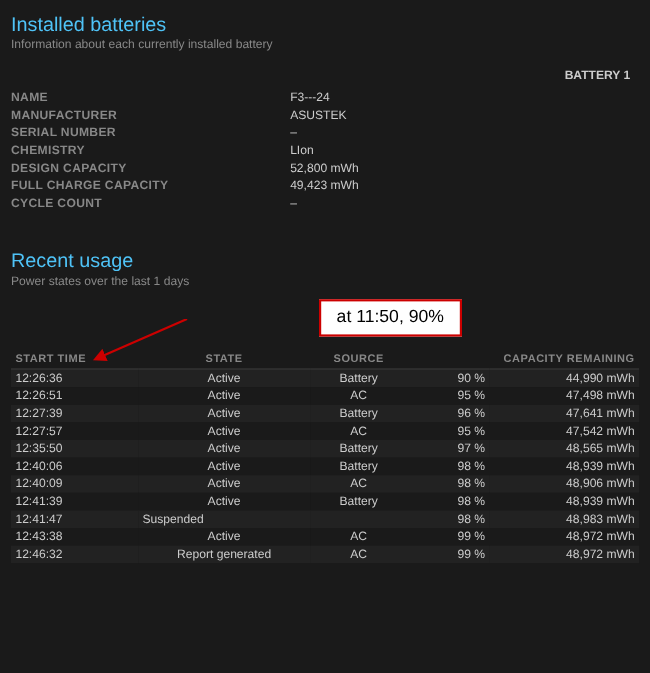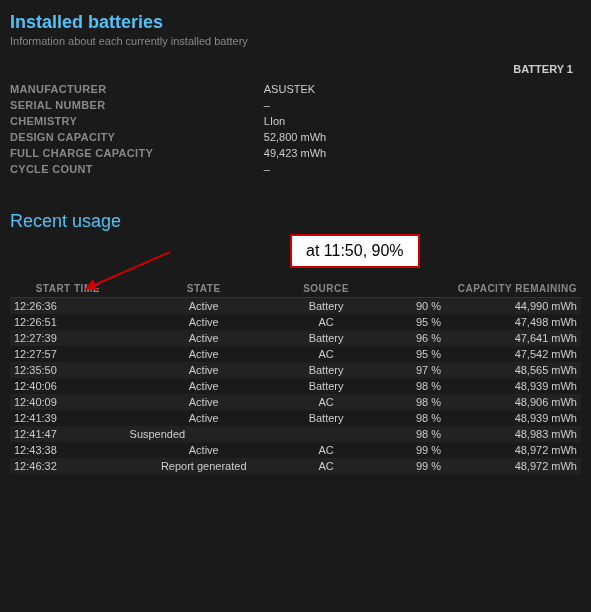--- a/index.html
+++ b/index.html
@@ -11,21 +11,21 @@
       width: 591px;
       min-height: 612px;
       overflow-x: hidden;
     }
     .page {
       padding: 12px 10px;
     }
     .section-title {
       color: #4fc3f7;
       font-size: 18px;
-      font-weight: 700;
+      font-weight: 400;
       margin-bottom: 2px;
     }
     .section-subtitle {
       color: #888;
       font-size: 11px;
       margin-bottom: 14px;
     }
     .battery-table {
       width: 100%;
       border-collapse: collapse;
@@ -88,21 +88,21 @@
       width: 100%;
       border-collapse: collapse;
     }
     .usage-table thead tr th {
       color: #888;
       font-size: 10px;
       font-weight: 700;
       text-transform: uppercase;
       letter-spacing: 0.5px;
       padding: 3px 4px;
-      text-align: center;
+      text-align: left;
       border-bottom: 1px solid #333;
     }
     .usage-table tbody tr {
       background-color: transparent;
     }
     .usage-table tbody tr:nth-child(odd) {
       background-color: #222;
     }
     .usage-table tbody tr:nth-child(even) {
       background-color: #1a1a1a;
@@ -129,20 +129,24 @@
     <div class="section-subtitle">Information about each currently installed battery</div>
 
     <table class="battery-table">
       <thead>
         <tr class="battery-header-row">
           <th style="width:160px;"></th>
           <th>BATTERY 1</th>
         </tr>
       </thead>
       <tbody id="battery-fields">
+      <tr>
+            <td class="label">NAME</td>
+            <td class="value">F3---24</td>
+          </tr>
           <tr>
             <td class="label">MANUFACTURER</td>
             <td class="value">ASUSTEK</td>
           </tr>
           <tr>
             <td class="label">SERIAL NUMBER</td>
             <td class="value">–</td>
           </tr>
           <tr>
             <td class="label">CHEMISTRY</td>
@@ -161,20 +165,21 @@
             <td class="value">–</td>
           </tr>
         </tbody>
     </table>
   </div>
 
   <div class="divider"></div>
 
   <div class="recent-section">
     <div class="recent-title">Recent usage</div>
+    <div class="recent-subtitle">Power states over the last 1 days</div>
 
     <div style="position:relative; margin-bottom:6px;">
       <div style="display:flex; align-items:flex-start;">
         <div style="width:140px; flex-shrink:0;"></div>
         <div class="tooltip-box">at 11:50,  90%</div>
       </div>
 
       <svg style="position:absolute; left:60px; top:18px;" width="110" height="40">
         <defs>
           <marker id="arrowhead" markerWidth="6" markerHeight="6" refX="3" refY="3" orient="auto">

